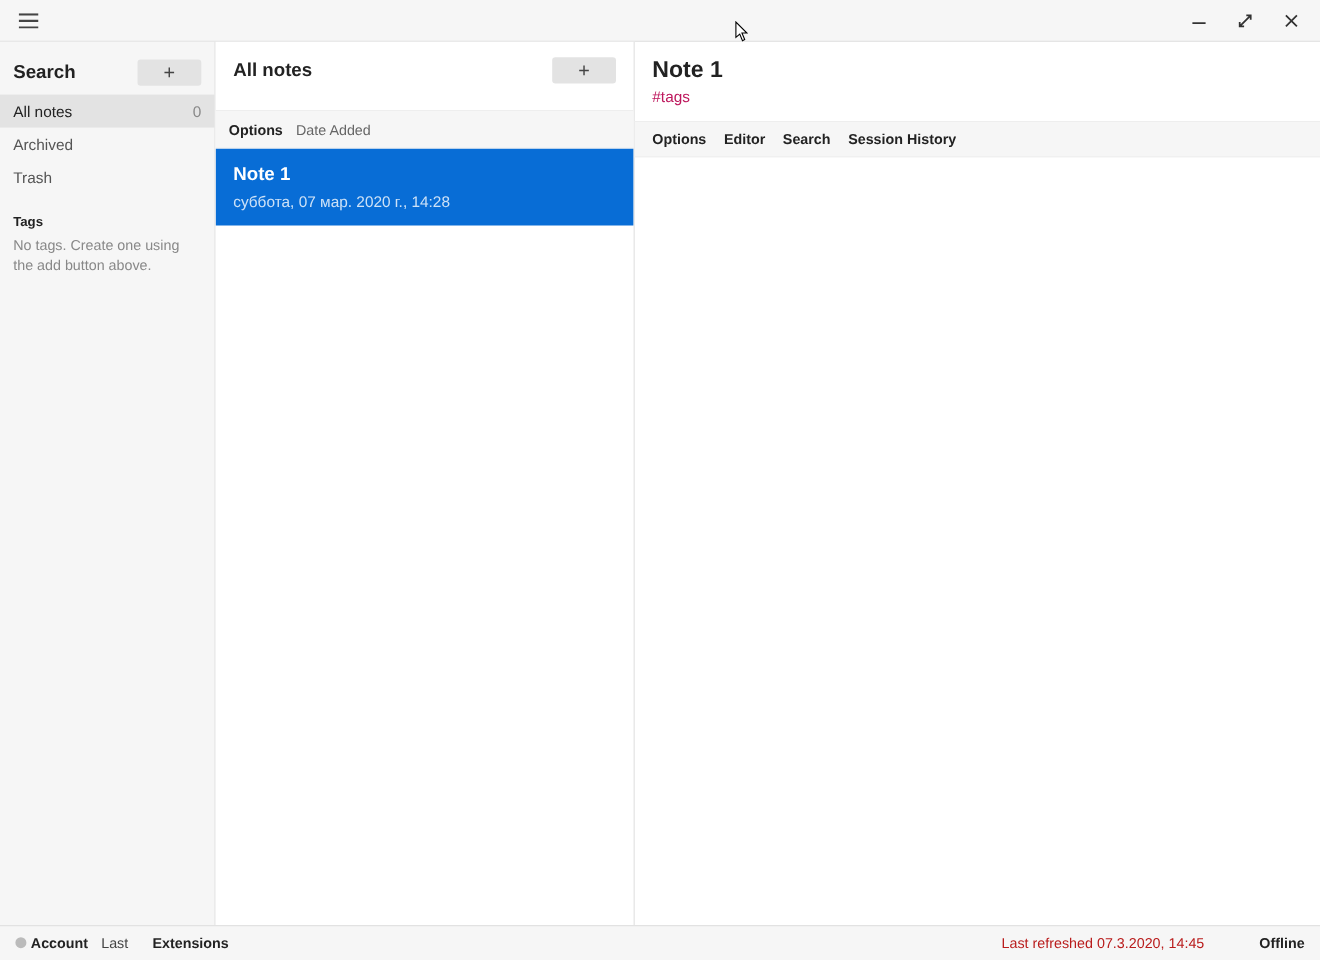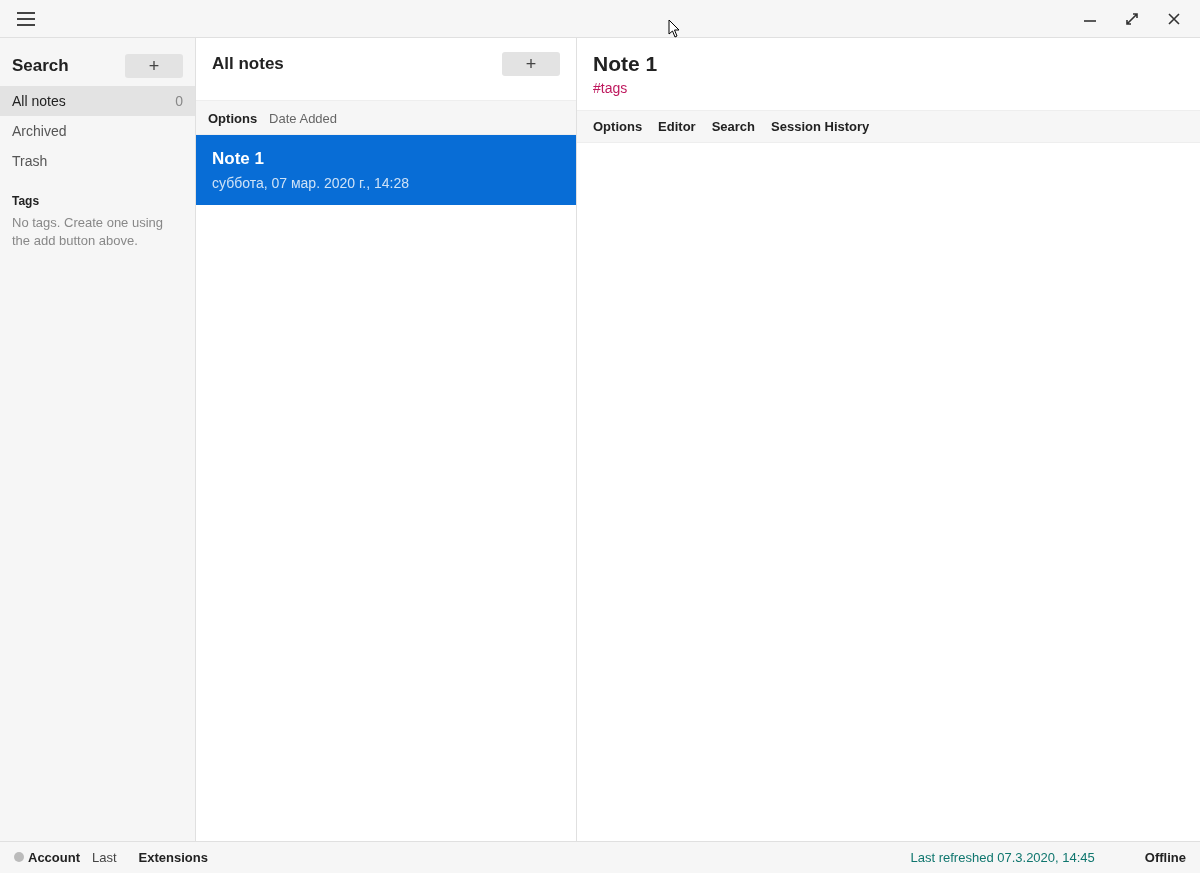--- a/index.html
+++ b/index.html
@@ -50,21 +50,21 @@
   .editor-toolbar .etb-item { cursor: pointer; color: #222; }
   .editor-body { flex: 1; padding: 14px 16px; outline: none; }
 
   
   .statusbar { height: 32px; background: #f6f6f6; border-top: 1px solid #e0e0e0; display: flex; align-items: center; justify-content: space-between; padding: 0 14px; font-size: 13px; }
   .status-left { display: flex; align-items: center; gap: 12px; }
   .status-dot { width: 10px; height: 10px; background: #bbb; border-radius: 50%; display: inline-block; margin-right: 4px; }
   .status-item { cursor: pointer; font-weight: 600; }
   .status-item.secondary { font-weight: 400; color: #444; }
   .status-right { display: flex; align-items: center; gap: 14px; }
-  .status-right .refresh { color: #0f766e; }
+  .status-right .refresh { color: #b91c1c; }
   .status-right .offline { font-weight: 600; margin-left: 36px; }
 
   .cursor-arrow { position: absolute; top: 19px; left: 668px; pointer-events: none; }
 </style>
 </head>
 <body>
 
 <div class="titlebar">
   <div class="titlebar-left">
     <div class="icon-btn">

